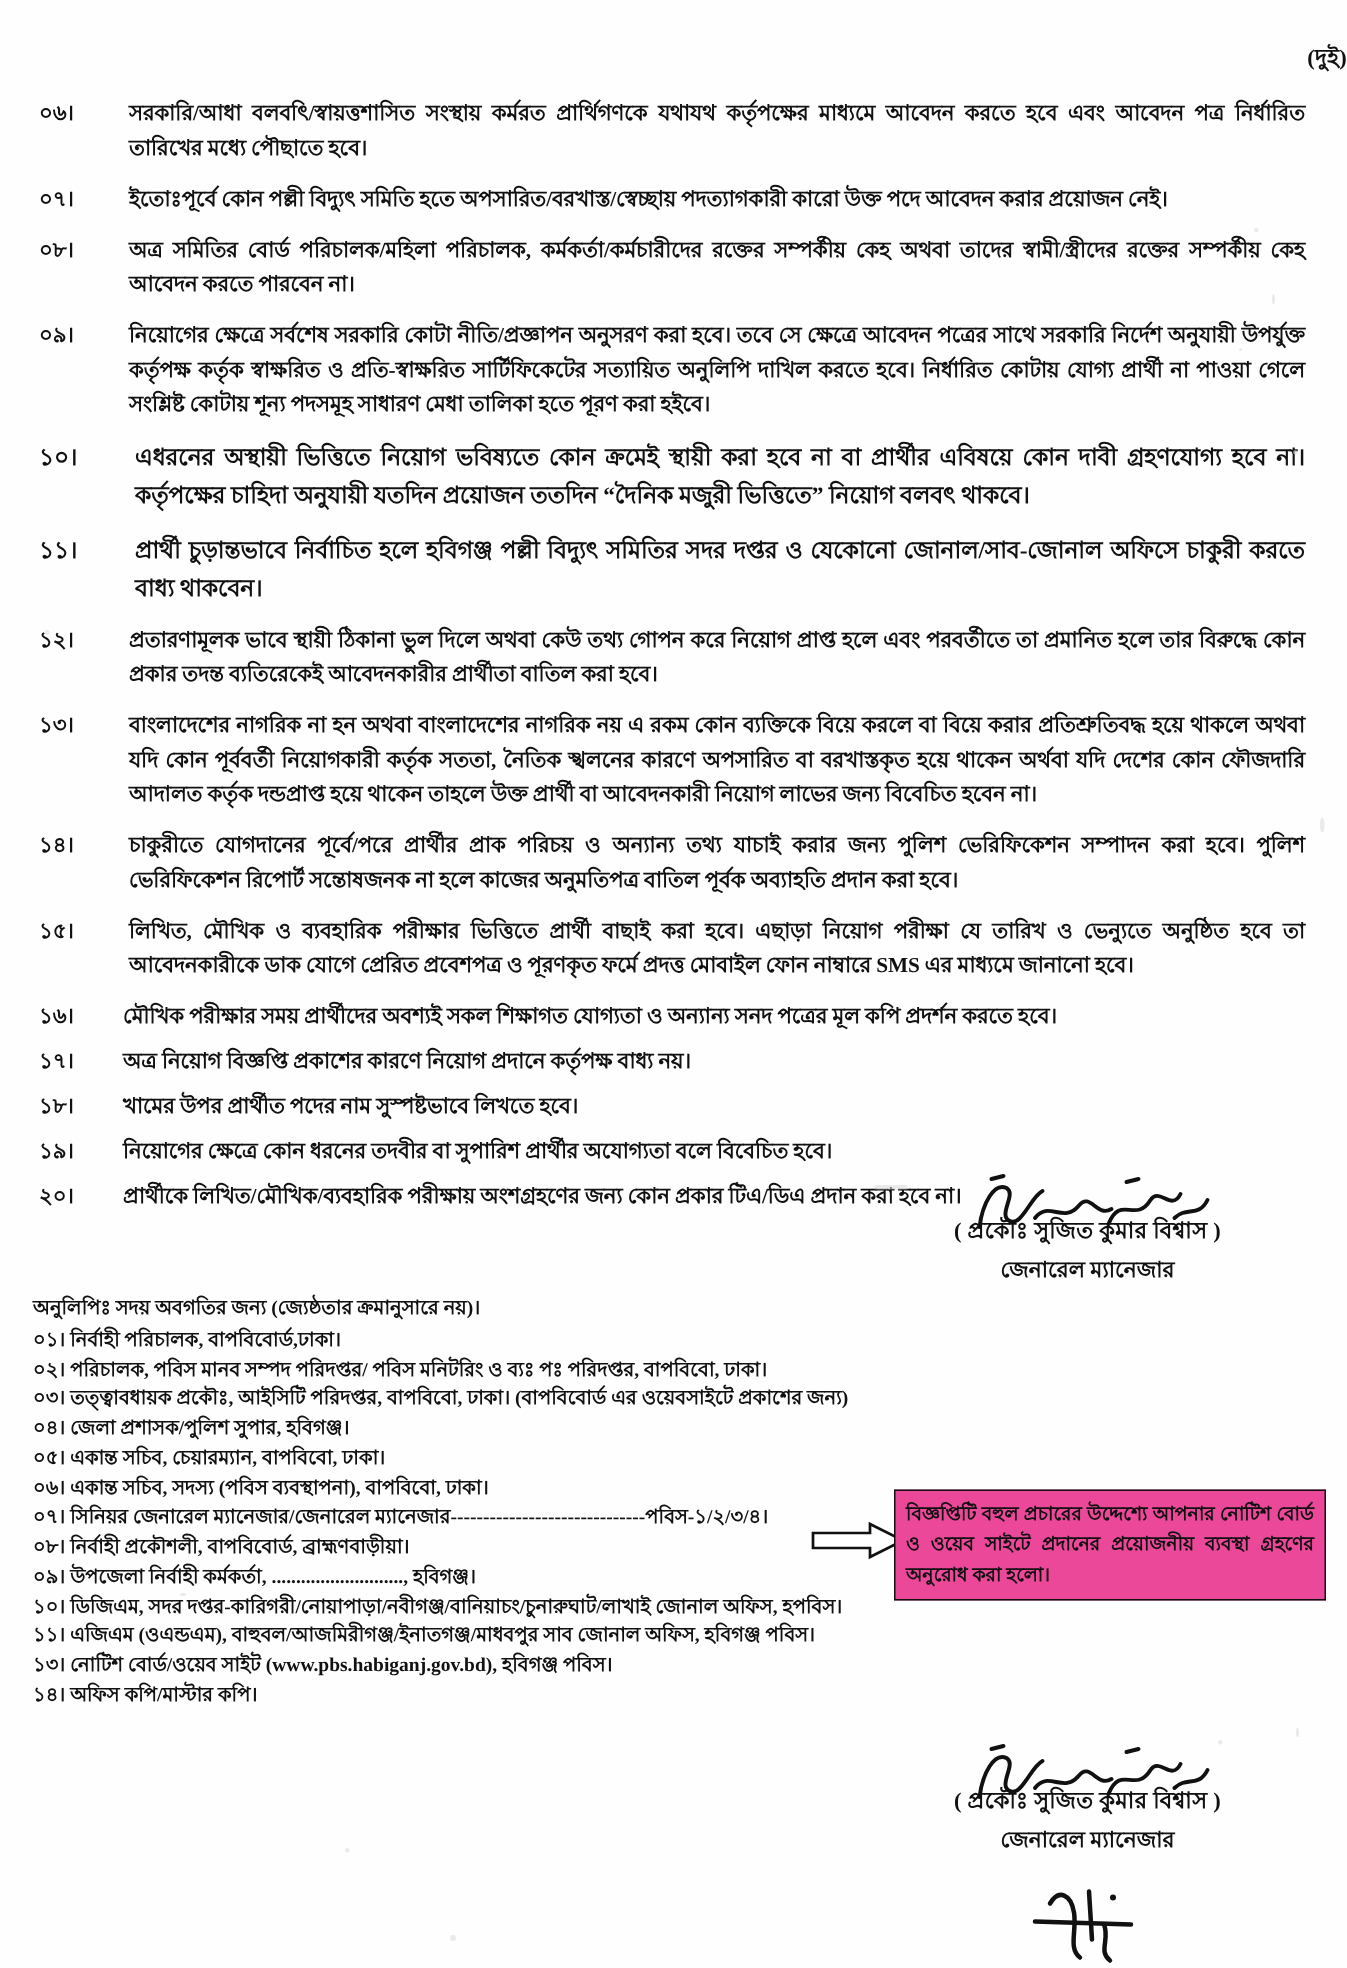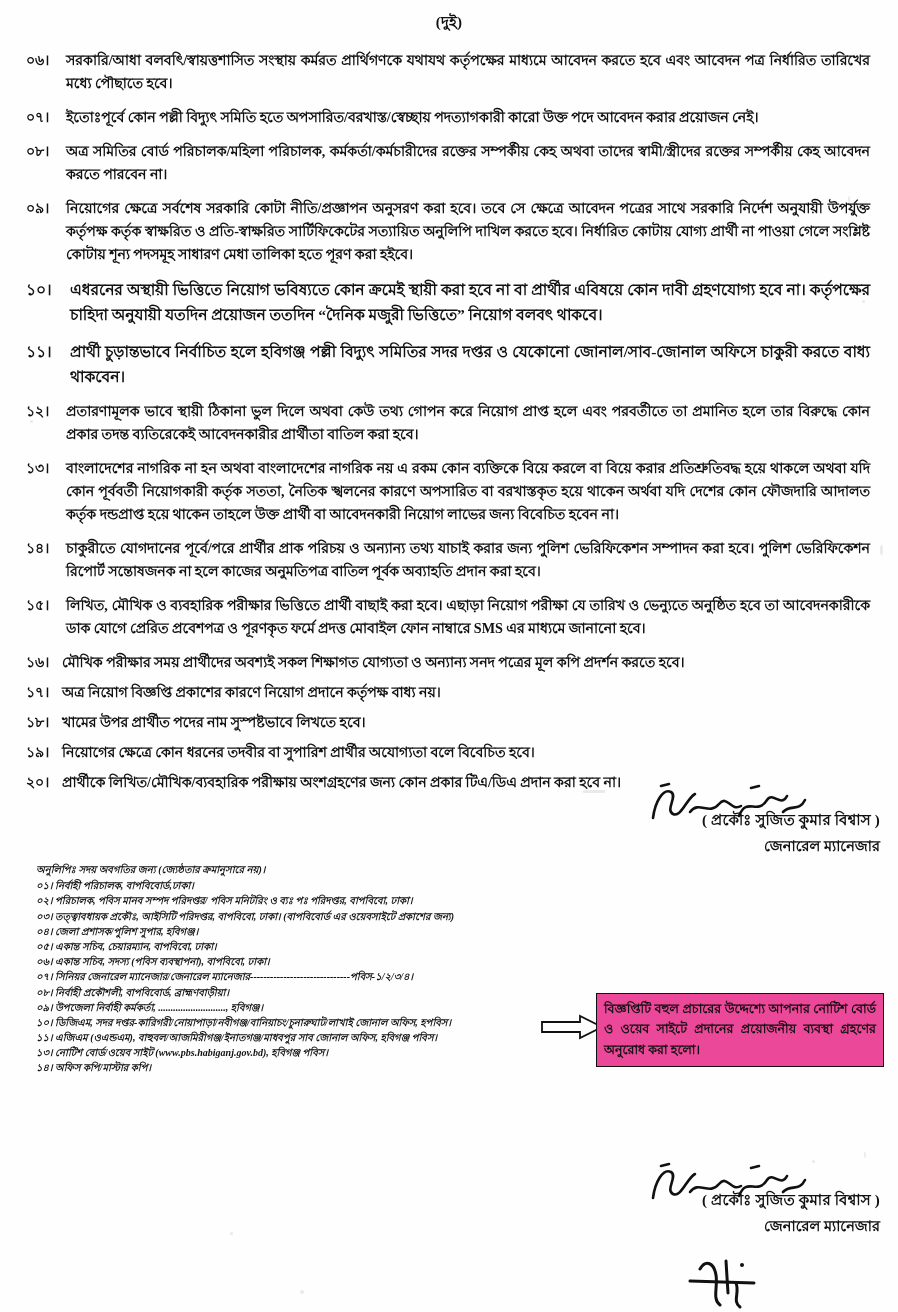--- a/index.html
+++ b/index.html
@@ -22,38 +22,39 @@
   }
   
   .speck {
     position: absolute;
     background: #d9d9d9;
     border-radius: 50%;
     opacity: .55;
   }
 
   .page-number {
-    text-align: center;
+    text-align: right;
     font-size: 15px;
     font-weight: bold;
-    padding-top: 10px;
+    padding-top: 26px;
     letter-spacing: .2px;
   }
 
   .clauses {
     margin: 14px 28px 0 26px;
   }
   .clause {
     display: flex;
     align-items: flex-start;
     margin-bottom: 11px;
     font-size: 14.2px;
     line-height: 1.62;
     font-weight: bold;
     letter-spacing: -0.1px;
+    gap: 20px;
   }
   .clause .num {
     flex: 0 0 auto;
     min-width: 34px;
     padding-right: 6px;
     white-space: nowrap;
   }
   .clause .body {
     flex: 1 1 auto;
     text-align: justify;
@@ -63,21 +64,21 @@
     font-size: 15.6px;
     line-height: 1.62;
   }
   .clause.emph .num { min-width: 38px; }
   .clause.tight { margin-bottom: 7px; justify-content: flex-end; }
   .clause.compact .num { min-width: 30px; }
 
   
   .sig-block {
     position: absolute;
-    text-align: right;
+    text-align: center;
     width: 310px;
   }
   .sig-top { left: 570px; top: 782px; }
   .sig-bottom { left: 570px; top: 1162px; }
   .sig-scribble {
     height: 40px;
     position: relative;
     margin-bottom: -14px;
   }
   .sig-scribble svg { display: block; margin: 0 auto; }
@@ -93,27 +94,26 @@
   }
   .sig-extra {
     margin-top: 14px;
     height: 58px;
   }
   .sig-extra svg { display: block; margin: 0 auto; }
 
   
   .copy-section {
     position: absolute;
-    left: 36px;
+    left: 22px;
     top: 862px;
     width: 640px;
-    font-size: 10px;
+    font-size: 13px;
     font-weight: bold;
     line-height: 1.52;
-    font-style: italic;
   }
   .copy-head { margin-bottom: 1px; }
   .copy-item { white-space: nowrap; }
 
   
   .notice-box {
     position: absolute;
     left: 596px;
     top: 993px;
     width: 272px;

